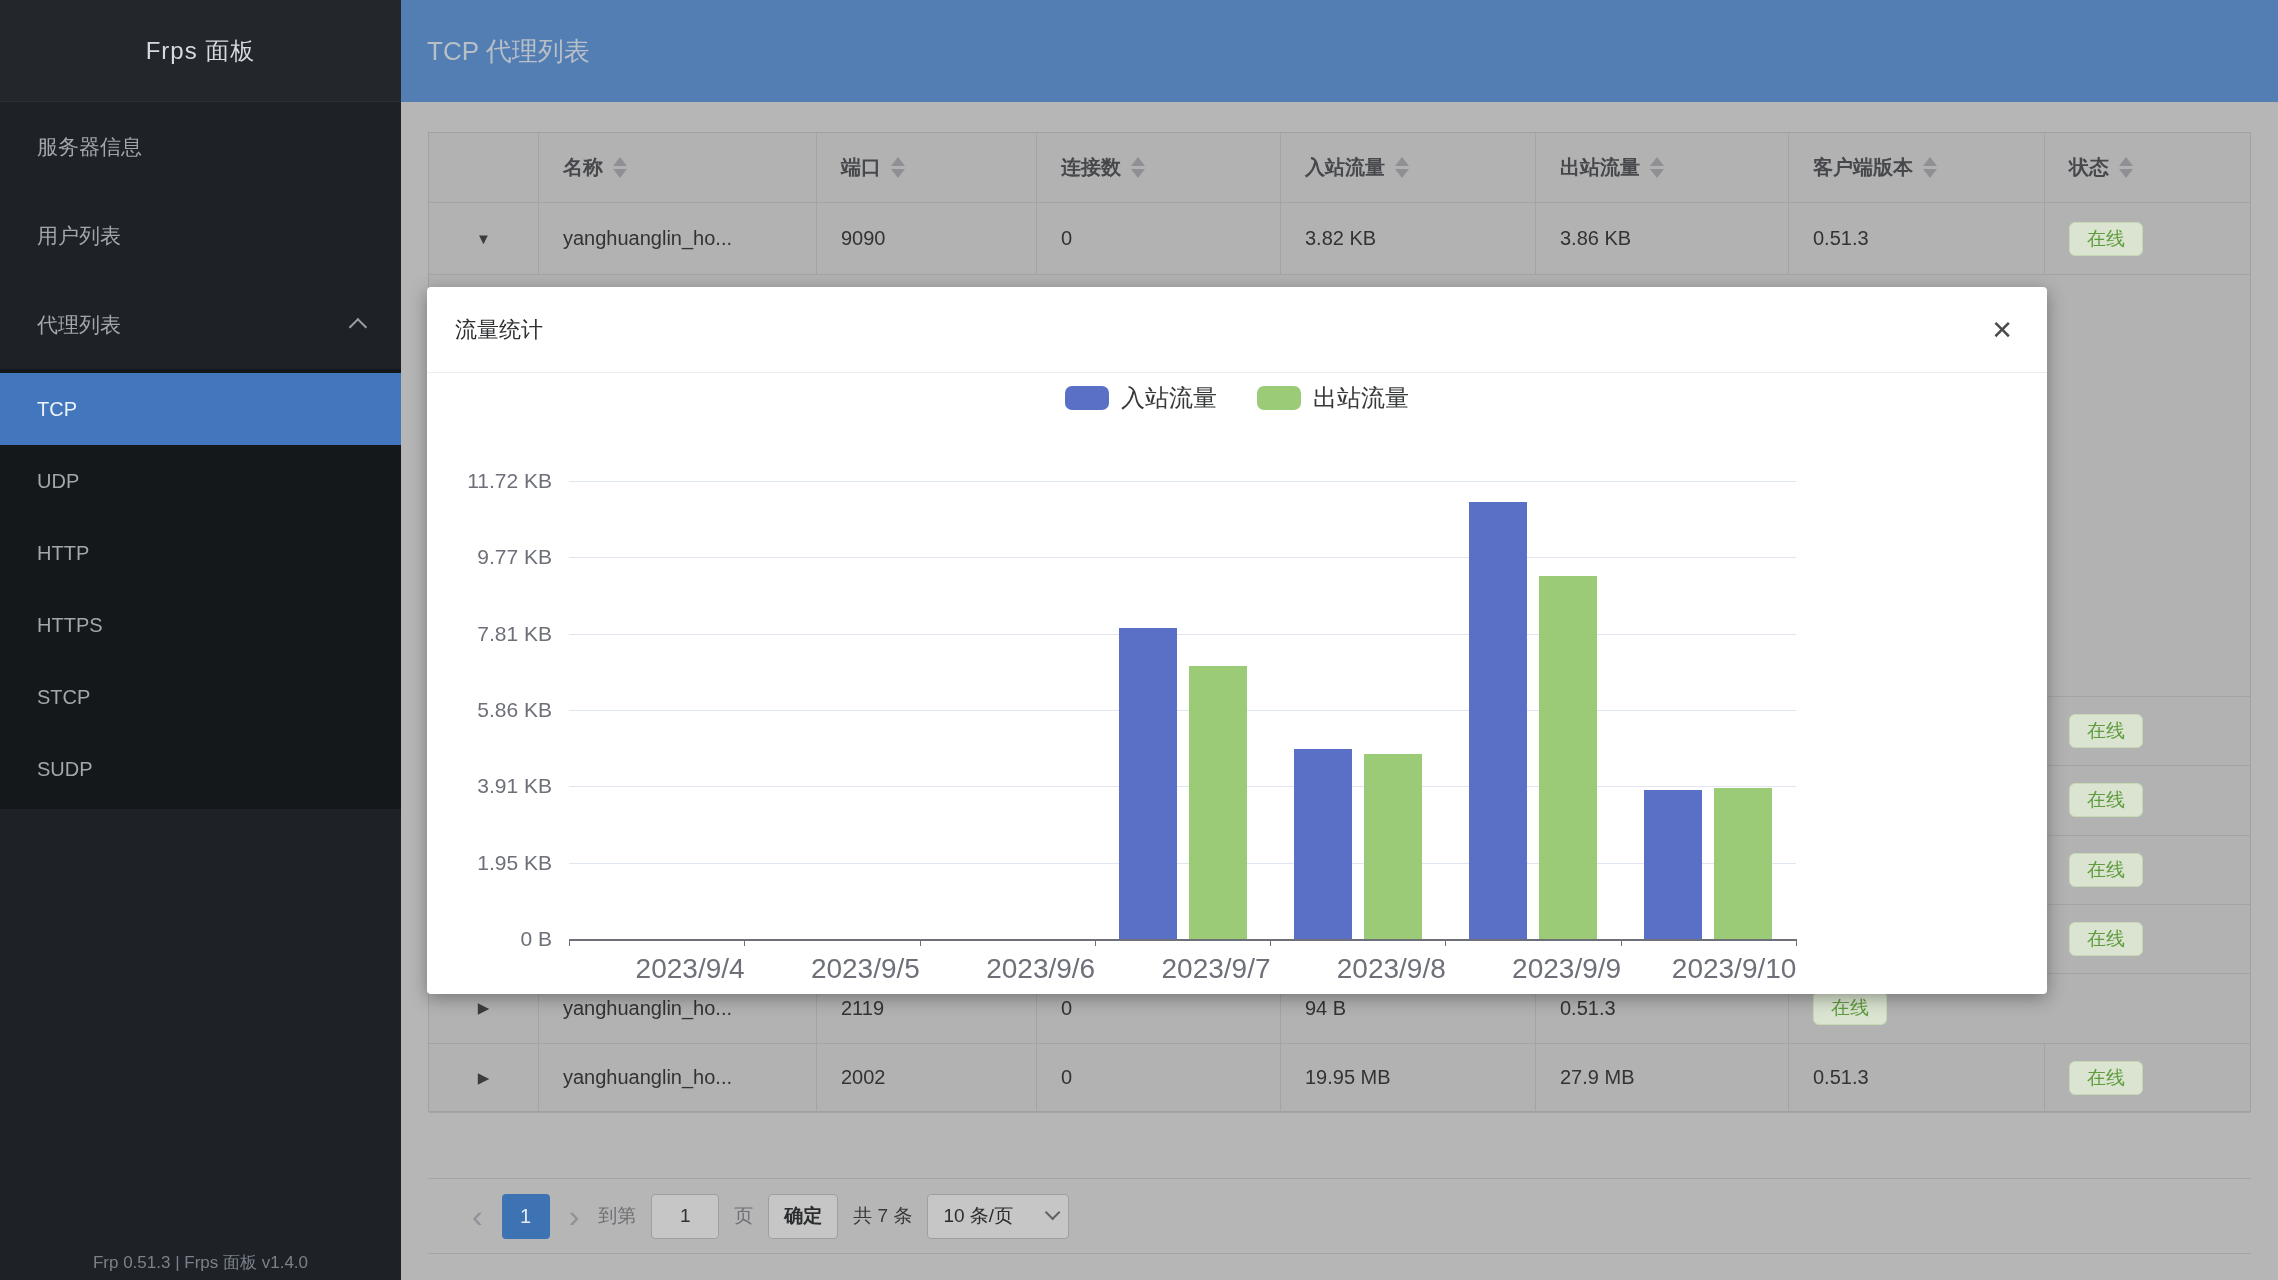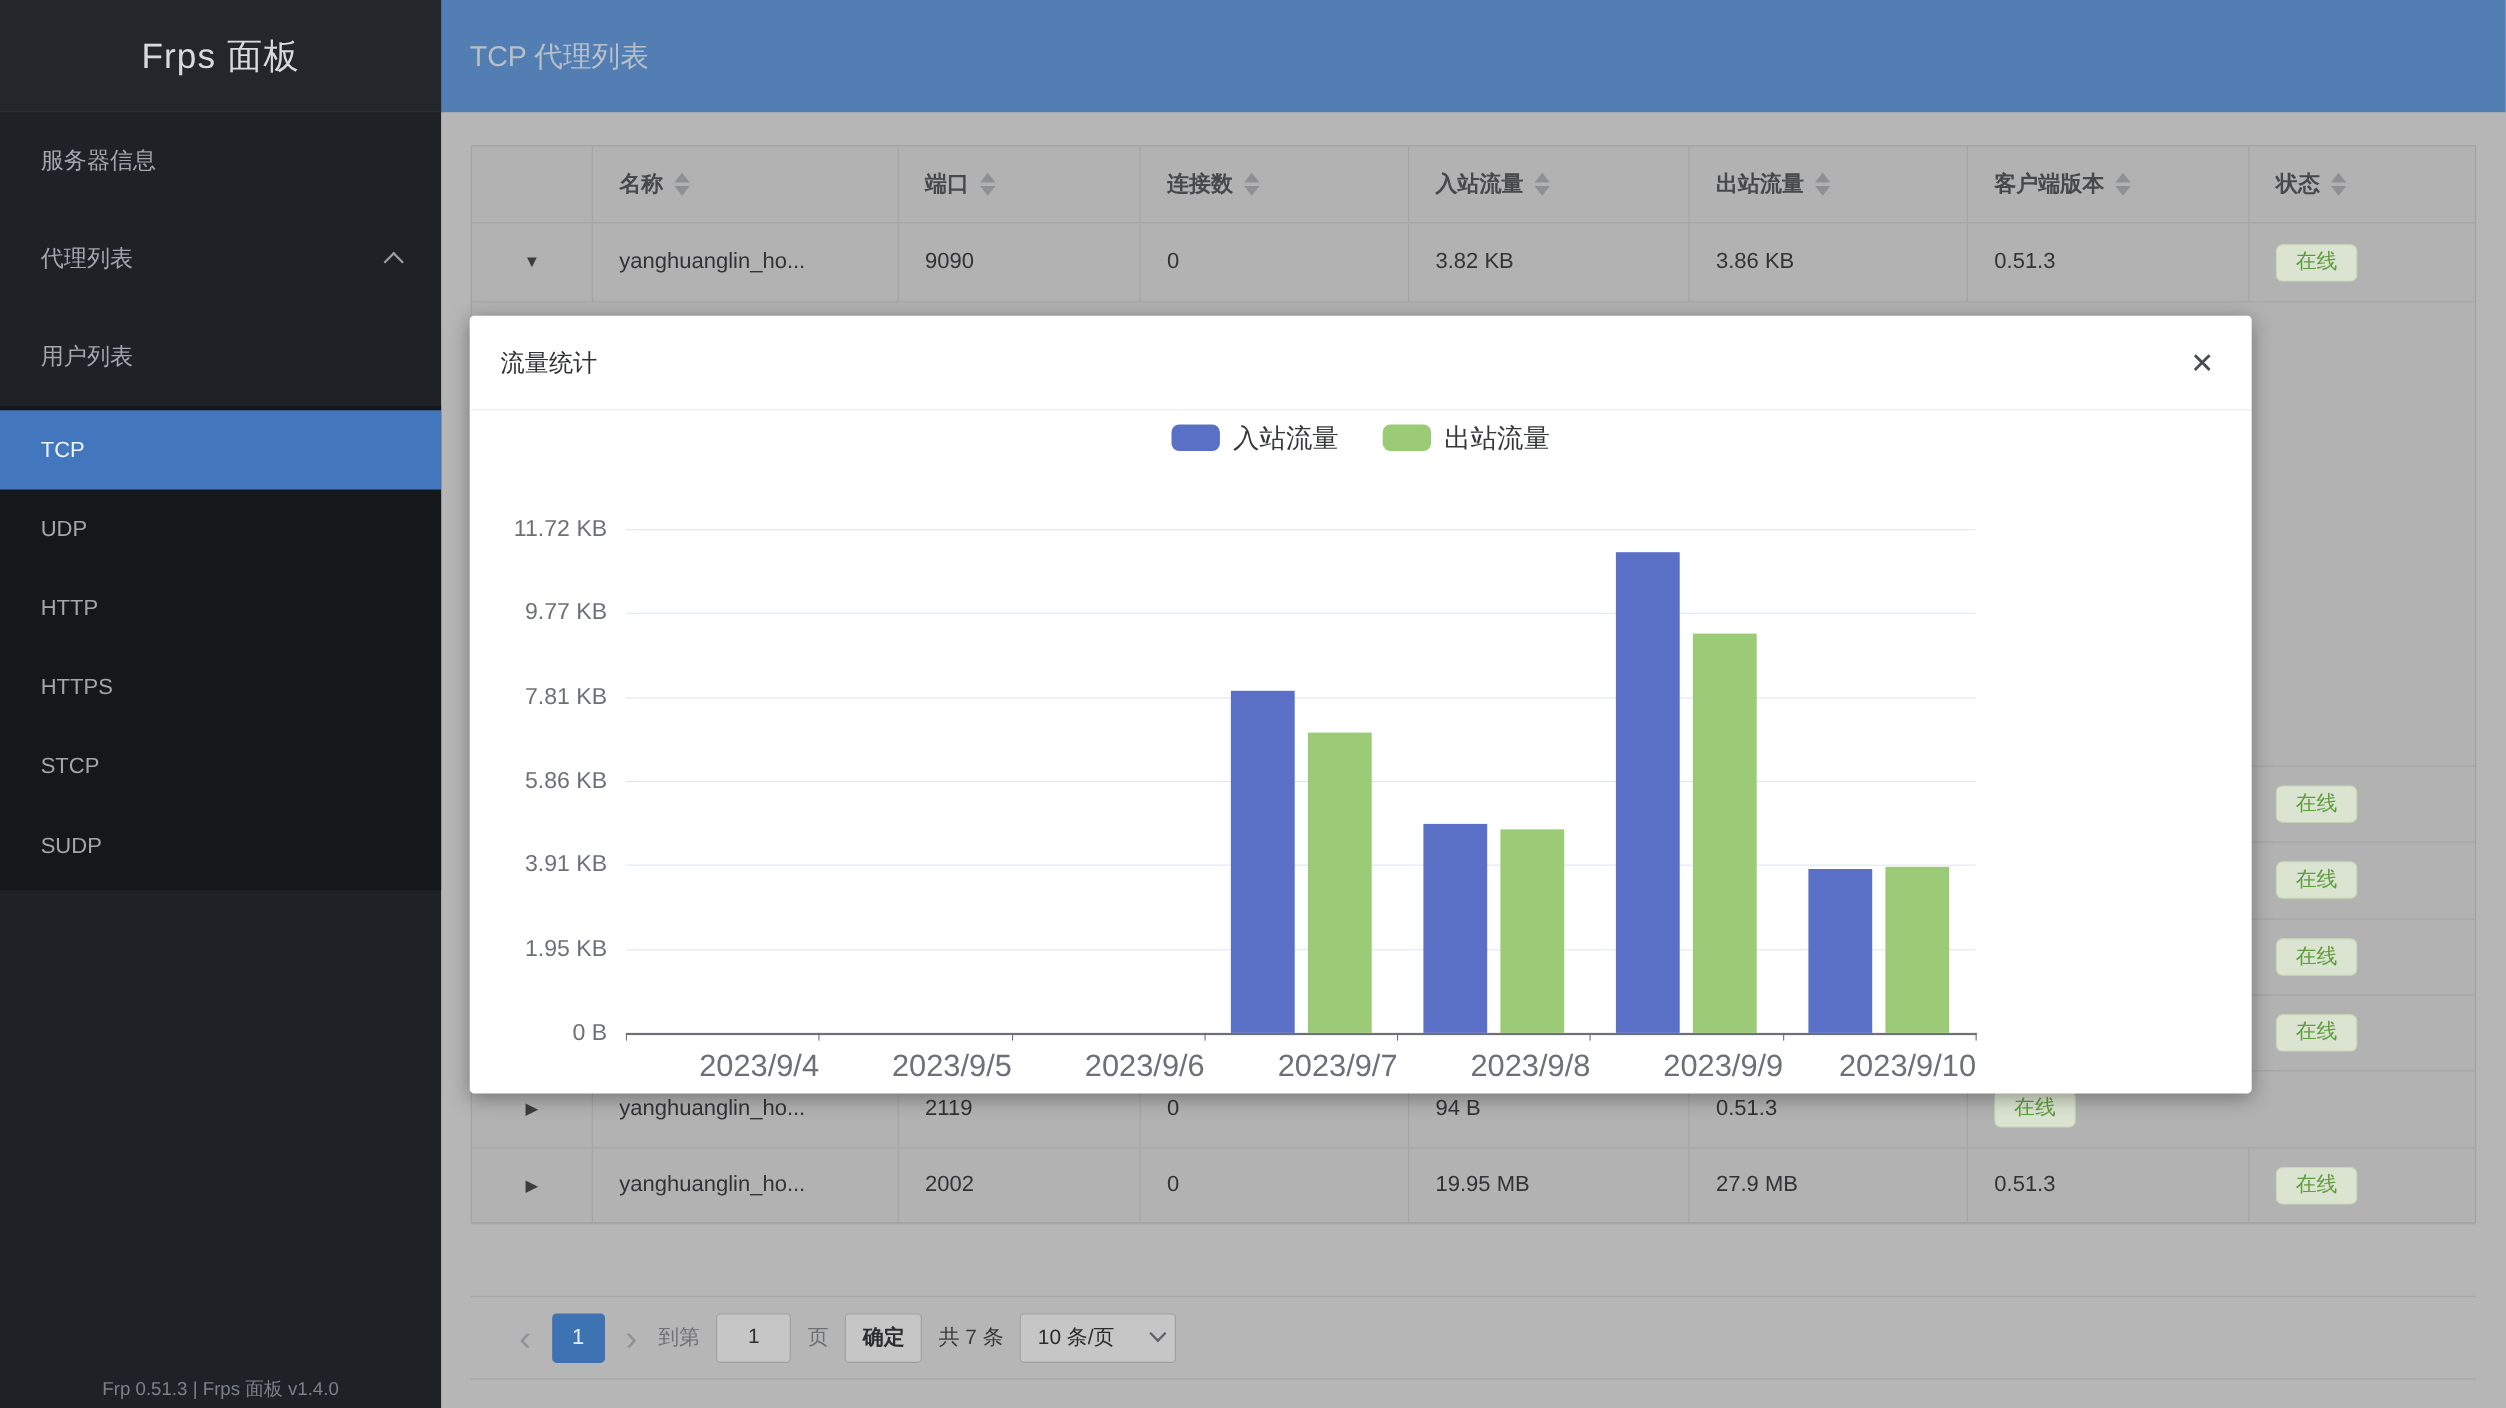--- a/index.html
+++ b/index.html
@@ -2,21 +2,21 @@
 <html><head>
 <meta charset="utf-8">
 <style>
   * { margin:0; padding:0; box-sizing:border-box; }
   html,body { width:2278px; height:1280px; overflow:hidden; background:#b6b6b6;
     font-family:"Liberation Sans","DejaVu Sans",sans-serif; }
   .app { position:relative; width:2278px; height:1280px; }
 
   
   .sidebar { position:absolute; left:0; top:0; width:401px; height:1280px; background:#1e2227; z-index:5; }
-  .sidebar-title { height:102px; line-height:102px; text-align:center; font-size:32px; color:#d7dade;
+  .sidebar-title { height:102px; line-height:102px; text-align:center; font-size:24px; color:#d7dade;
     background:#23272c; border-bottom:1px solid #2c3036; letter-spacing:1px; }
   .menu-item { height:89px; line-height:89px; padding-left:37px; font-size:21px; color:#a2a6ad;
     position:relative; cursor:pointer; }
   .submenu { background:#15181b; padding:4px 0; }
   .submenu-item { height:72px; line-height:72px; padding-left:37px; font-size:20px; color:#a2a6ad; cursor:pointer; }
   .submenu-item.active { background:#4377bd; color:#eef3f9; }
   .chev-up { position:absolute; right:38px; top:50%; width:13px; height:13px; margin-top:-3px;
     border-left:2px solid #9a9ea5; border-top:2px solid #9a9ea5; transform:rotate(45deg) translateY(-2px); }
   .sidebar-footer { position:absolute; bottom:6px; width:100%; text-align:center; font-size:17px; color:#7b818a; }
 
@@ -83,22 +83,22 @@
 </style>
 </head>
 <body>
 
 <div class="app">
 
   <aside class="sidebar">
     <div class="sidebar-title">Frps 面板</div>
     <nav id="menu">
         <div class="menu-item">服务器信息</div>
+        <div class="menu-item">用户列表</div>
         <div class="menu-item">代理列表<i class="chev-up"></i></div>
-        <div class="menu-item">用户列表</div>
         <div class="submenu">
           <div class="submenu-item active">TCP</div>
           <div class="submenu-item">UDP</div>
           <div class="submenu-item">HTTP</div>
           <div class="submenu-item">HTTPS</div>
           <div class="submenu-item">STCP</div>
           <div class="submenu-item">SUDP</div>
         </div>
       </nav>
     <div class="sidebar-footer">Frp 0.51.3 | Frps 面板 v1.4.0</div>

